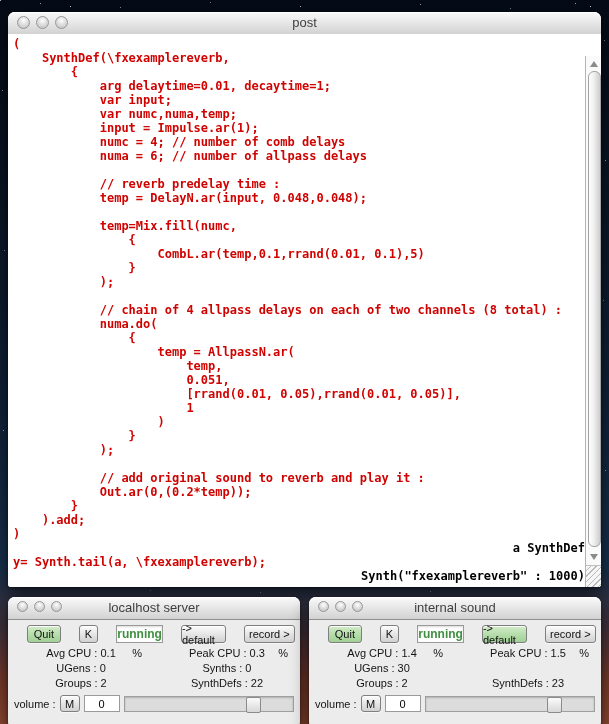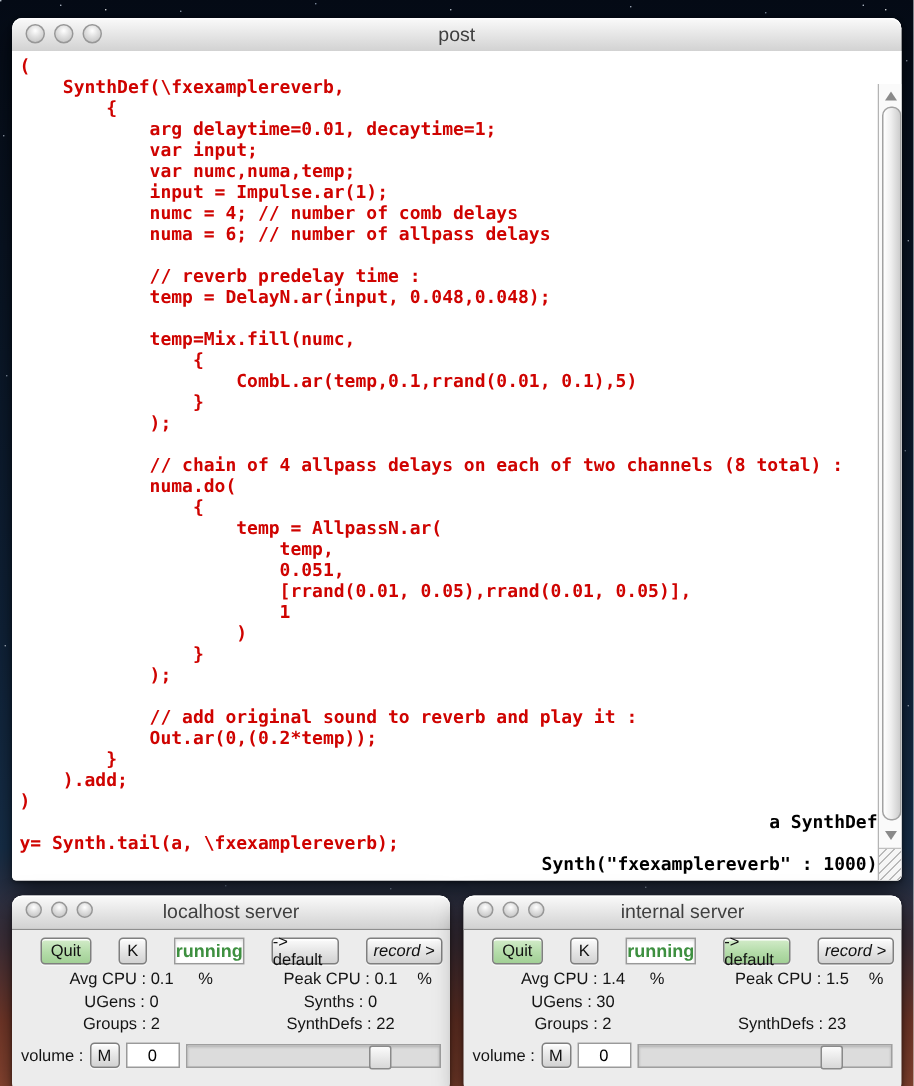--- a/index.html
+++ b/index.html
@@ -65,21 +65,21 @@
   .server .title{font-size:13px;}
   .btn-row{display:flex;gap:18px;margin:5px 5px 3px 19px;align-items:stretch;height:18px;}
   .sbtn{box-sizing:border-box;border:1px solid #7f7f7f;border-radius:3px;
     font-size:11px;color:#111;display:flex;align-items:center;justify-content:center;
     background:linear-gradient(180deg,#fcfcfc 0%,#e4e4e4 55%,#d2d2d2 100%);
     box-shadow:inset 0 1px 0 #fff,0 1px 0 rgba(255,255,255,.6);}
   .sbtn[data-state="green"]{background:linear-gradient(180deg,#d4ecca 0%,#b4dca9 55%,#a2d096 100%);}
   .btn-quit{width:42px;}
   .btn-k{width:24px;}
   .btn-default{width:56px;}
-  .btn-record{width:64px;font-style:italic;}
+  .btn-record{width:64px;}
   .status-box{flex:1;background:#fff;border:1px solid #9a9a9a;box-sizing:border-box;
     display:flex;align-items:center;justify-content:center;
     font-size:12px;font-weight:bold;color:#3e9040;box-shadow:inset 0 1px 2px rgba(0,0,0,.15);}
   .stats{margin-top:3px;}
   .stat-row{display:flex;height:15px;font-size:11px;color:#141414;}
   .stat-cell{width:50%;position:relative;text-align:center;line-height:15px;}
   .unit{position:absolute;right:12px;top:0;}
   .vol-row{display:flex;align-items:center;gap:4px;margin:4px 6px 0 6px;height:17px;}
   .vol-label{font-size:11px;color:#141414;}
   .btn-m{width:20px;height:17px;}
@@ -132,21 +132,21 @@
   <div class="btn-row">
     <div class="sbtn btn-quit" data-state="green">Quit</div>
     <div class="sbtn btn-k">K</div>
     <div class="status-box">running</div>
     <div class="sbtn btn-default" data-state="gray">-&gt; default</div>
     <div class="sbtn btn-record">record &gt;</div>
   </div>
   <div class="stats">
     <div class="stat-row">
       <div class="stat-cell"><span>Avg CPU : 0.1</span><span class="unit">%</span></div>
-      <div class="stat-cell"><span>Peak CPU : 0.1</span><span class="unit">%</span></div>
+      <div class="stat-cell"><span>Peak CPU : 0.3</span><span class="unit">%</span></div>
     </div>
     <div class="stat-row">
       <div class="stat-cell"><span>UGens : 0</span></div>
       <div class="stat-cell"><span>Synths : 0</span></div>
     </div>
     <div class="stat-row">
       <div class="stat-cell"><span>Groups : 2</span></div>
       <div class="stat-cell"><span>SynthDefs : 22</span></div>
     </div>
   </div>
@@ -160,21 +160,21 @@
   </div>
 </div>
 
 <div id="server-internal" class="window server">
   <div class="titlebar">
     <div class="lights">
       <div class="light"></div>
       <div class="light"></div>
       <div class="light"></div>
     </div>
-    <div class="title">internal server</div>
+    <div class="title">internal sound</div>
   </div>
   <div class="btn-row">
     <div class="sbtn btn-quit" data-state="green">Quit</div>
     <div class="sbtn btn-k">K</div>
     <div class="status-box">running</div>
     <div class="sbtn btn-default" data-state="green">-&gt; default</div>
     <div class="sbtn btn-record">record &gt;</div>
   </div>
   <div class="stats">
     <div class="stat-row">

